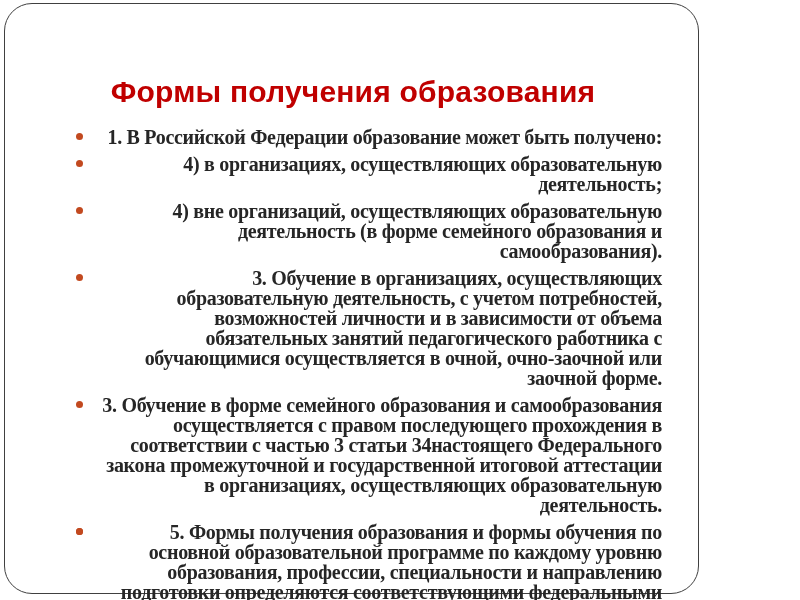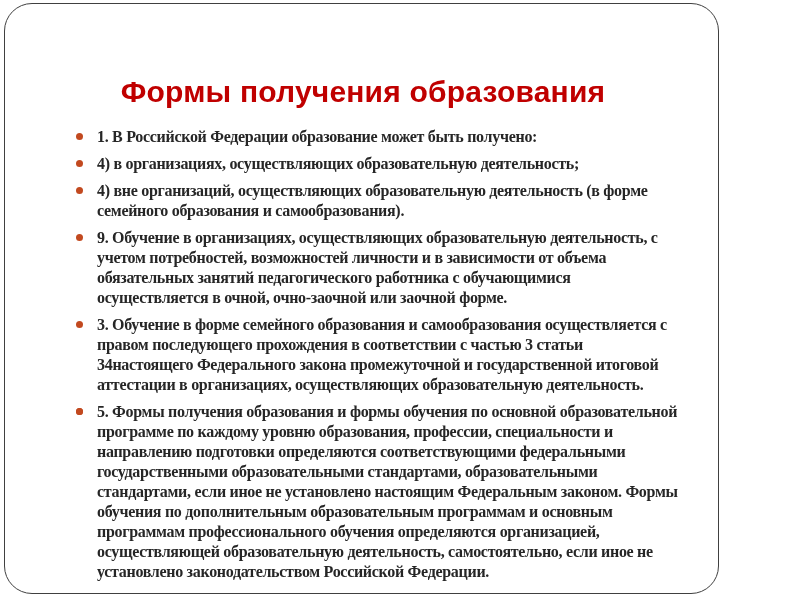--- a/index.html
+++ b/index.html
@@ -9,21 +9,20 @@
     height: 600px;
     background: #ffffff;
     overflow: hidden;
   }
   .slide {
     position: relative;
     width: 706px;
     height: 600px;
     background: var(--background, #ffffff);
     font-family: "Liberation Serif", serif;
-    padding-left: 20px;
   }
   .frame {
     position: absolute;
     top: 3px;
     left: 4px;
     right: 7px;
     bottom: 6px;
     border: 1.5px solid var(--border, #404040);
     border-radius: 28px;
     pointer-events: none;
@@ -49,26 +48,26 @@
   }
   ul.bullets {
     list-style: none;
     margin: 0;
     padding: 0;
   }
   ul.bullets li {
     position: relative;
     padding-left: 22px;
     margin: 0 0 7px 0;
-    font-size: 16px;
+    font-size: 20px;
     line-height: 20px;
     font-weight: 600;
     letter-spacing: -0.3px;
     color: var(--text, #262626);
-    text-align: left;
+    text-align: right;
   }
   .dot {
     position: absolute;
     left: 1px;
     top: 6px;
     width: 7px;
     height: 7px;
     border-radius: 50%;
     background: var(--bullet, #C2491F);
   }
@@ -90,21 +89,21 @@
       <li>
         <span class="dot"></span>
         <span>4) в организациях, осуществляющих образовательную деятельность;</span>
       </li>
       <li>
         <span class="dot"></span>
         <span>4) вне организаций, осуществляющих образовательную деятельность (в форме семейного образования и самообразования).</span>
       </li>
       <li>
         <span class="dot"></span>
-        <span>9. Обучение в организациях, осуществляющих образовательную деятельность, с учетом потребностей, возможностей личности и в зависимости от объема обязательных занятий педагогического работника с обучающимися осуществляется в очной, очно-заочной или заочной форме.</span>
+        <span>3. Обучение в организациях, осуществляющих образовательную деятельность, с учетом потребностей, возможностей личности и в зависимости от объема обязательных занятий педагогического работника с обучающимися осуществляется в очной, очно-заочной или заочной форме.</span>
       </li>
       <li>
         <span class="dot"></span>
         <span>3. Обучение в форме семейного образования и самообразования осуществляется с правом последующего прохождения в соответствии с частью 3 статьи 34настоящего Федерального закона промежуточной и государственной итоговой аттестации в организациях, осуществляющих образовательную деятельность.</span>
       </li>
       <li>
         <span class="dot"></span>
       </li>
       <li>
         <span class="dot"></span>

